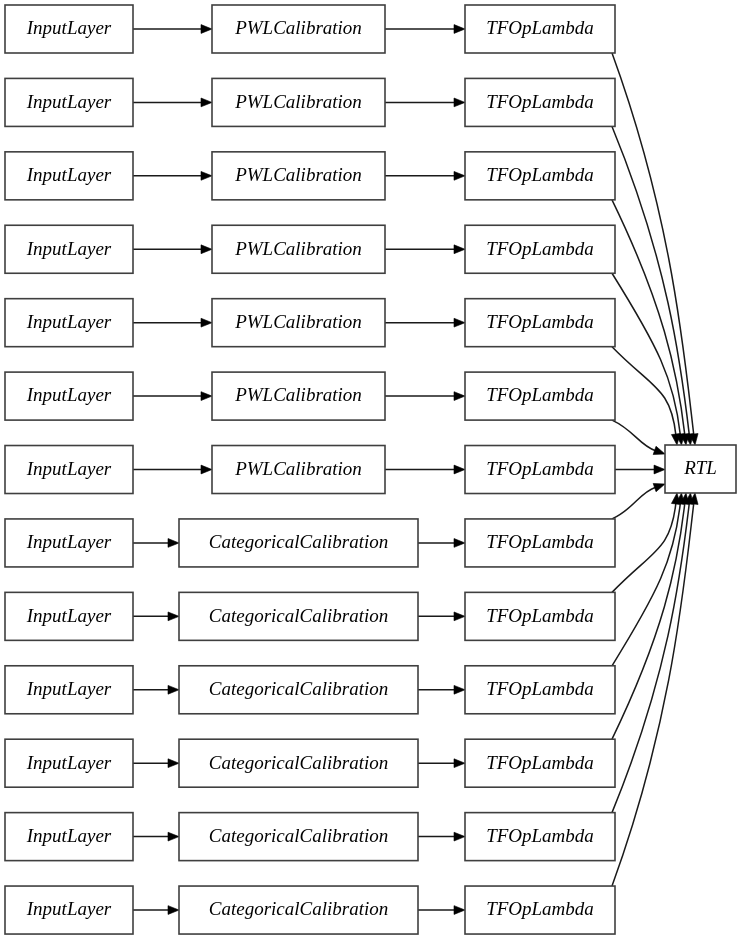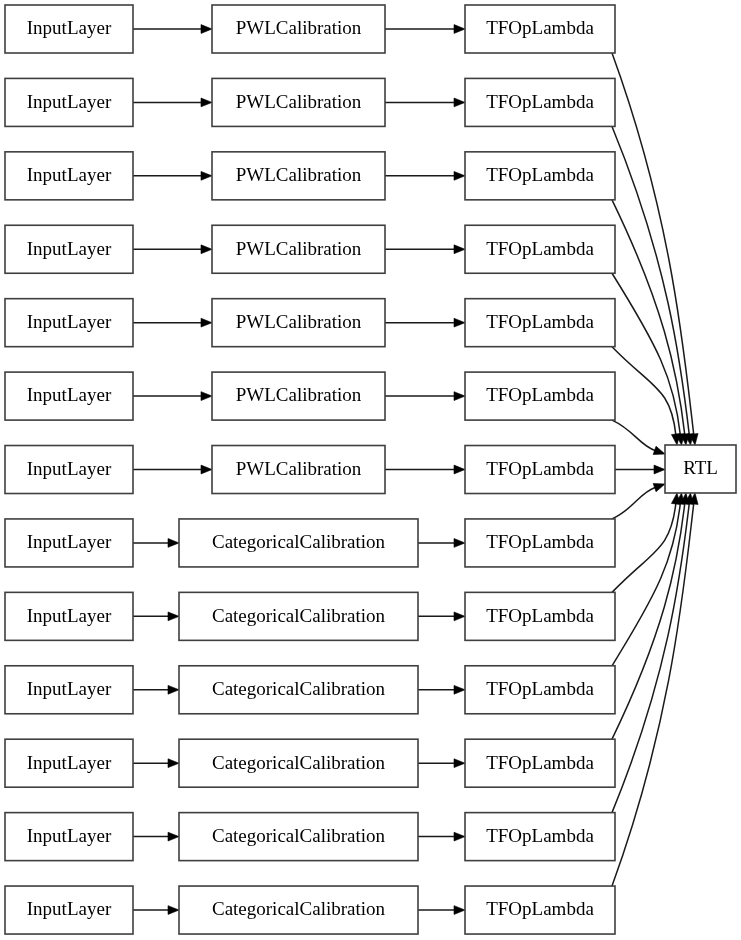--- a/index.html
+++ b/index.html
@@ -9,20 +9,21 @@
   }
   body {
     font-family: "Liberation Serif", "DejaVu Serif", serif;
   }
   #graph-root {
     position: relative;
     width: 741px;
     height: 940px;
     background: #ffffff;
     overflow: hidden;
+    font-style: italic;
   }
   #graph-svg {
     position: absolute;
     top: 0;
     left: 0;
     width: 741px;
     height: 940px;
     display: block;
   }
   .node-rect {

